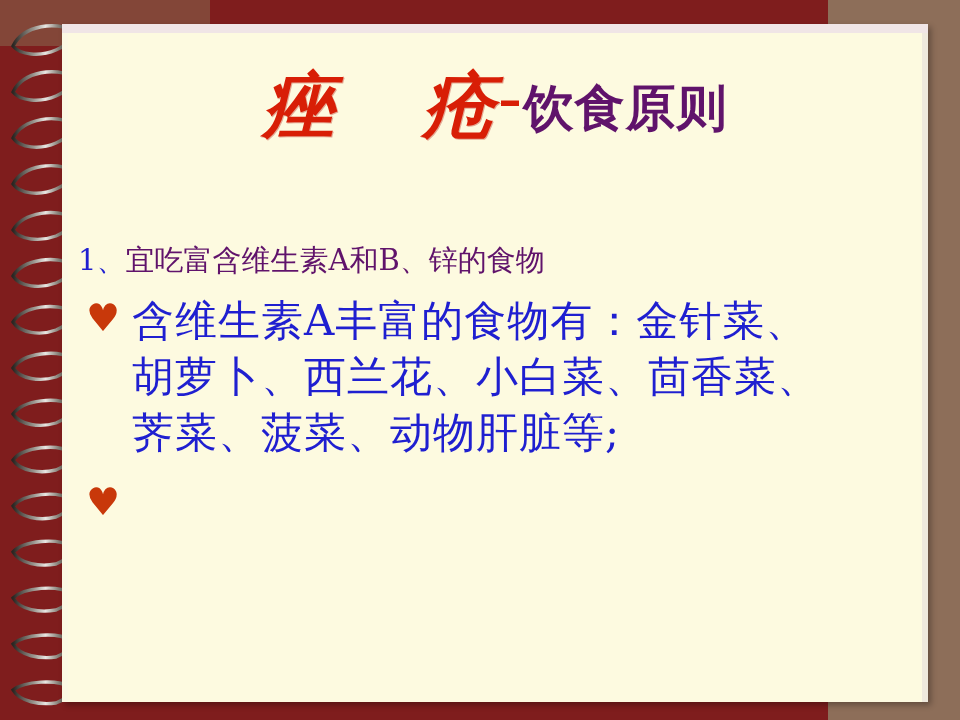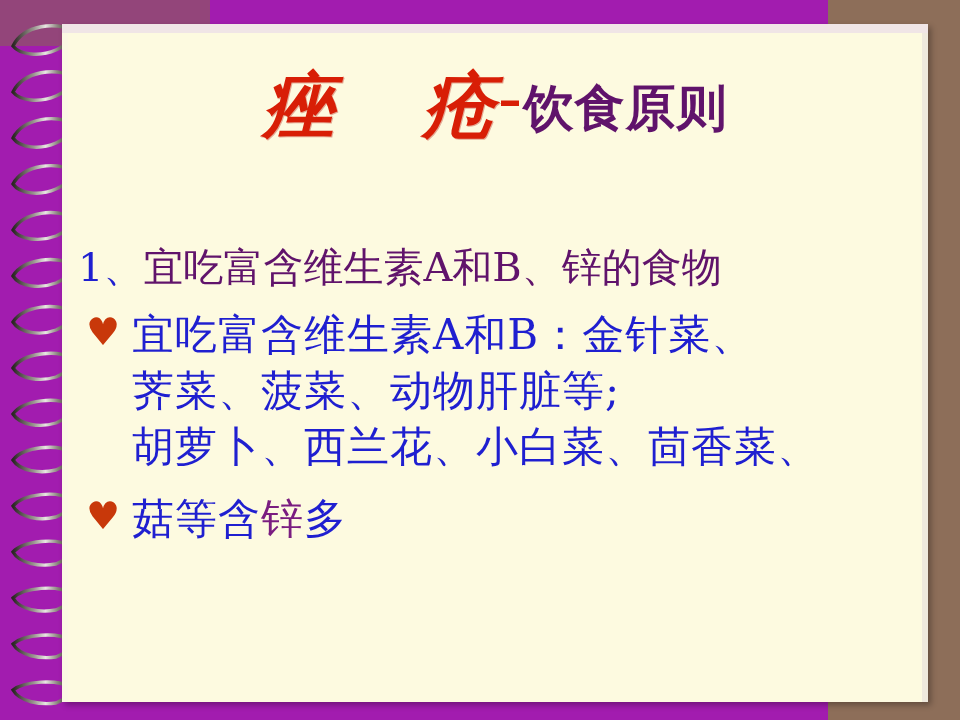--- a/index.html
+++ b/index.html
@@ -12,21 +12,21 @@
     overflow: hidden;
     font-family: "DejaVu Sans", sans-serif;
     background: #8d6e59;
   }
 
   
   #slide {
     position: relative;
     width: 828px;
     height: 720px;
-    background: #a21caf;
+    background: #7f1d1d;
   }
 
   
   .bg-patch {
     position: absolute;
     left: 0;
     top: 0;
     width: 210px;
     height: 46px;
     background: #87684f;
@@ -119,21 +119,21 @@
   
   #body-block {
     position: absolute;
     left: 14px;
     right: 16px;
     top: 218px;
   }
 
   .line-num {
     font-family: "DejaVu Serif", serif;
-    font-size: 40px;
+    font-size: 29px;
     color: #60136b;
     line-height: 1.28;
     white-space: nowrap;
     margin-bottom: 14px;
     padding-left: 2px;
   }
   .line-num .num { color: #1f1fd0; font-style: normal; }
 
   .bullet-item {
     position: relative;
@@ -204,25 +204,24 @@
     </div>
 
     <div id="body-block">
 
       <div class="line-num">
         <span class="num" style="color: rgb(31, 31, 208);">1、</span><span style="color: rgb(96, 19, 107);">宜吃富含维生素A和B、锌的食物</span>
       </div>
 
       <div class="bullet-item">
         <span class="heart" style="color: rgb(200, 56, 10);">♥</span>
-        <div class="bullet-text">宜吃富含维生素A和B：金针菜、</div>
+        <div class="bullet-text">含维生素A丰富的食物有：金针菜、</div>
+        <div class="bullet-text">胡萝卜、西兰花、小白菜、茴香菜、</div>
         <div class="bullet-text">荠菜、菠菜、动物肝脏等;</div>
-        <div class="bullet-text">胡萝卜、西兰花、小白菜、茴香菜、</div>
       </div>
 
       <div class="bullet-item">
         <span class="heart" style="color: rgb(200, 56, 10);">♥</span>
-        <div class="bullet-text" id="accent-line">菇等含<span class="accent-zn">锌</span>多</div>
       </div>
 
     </div>
   </div>
 </div>
 
 </body></html>

